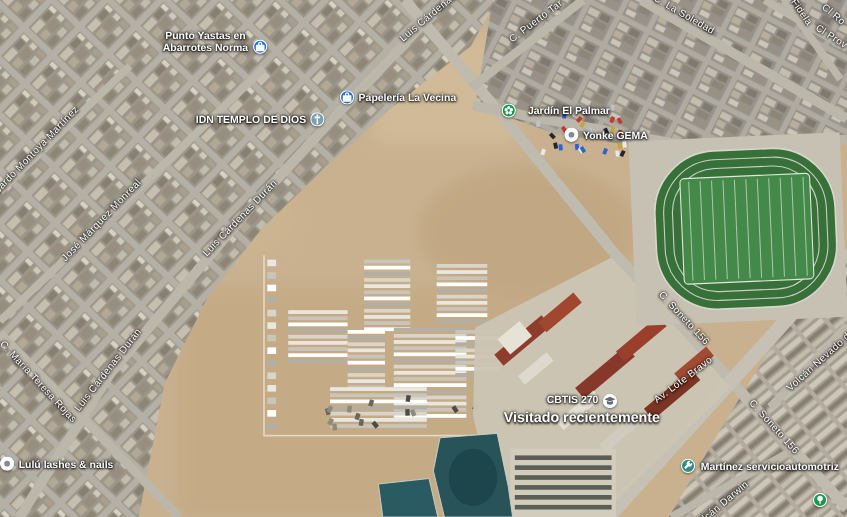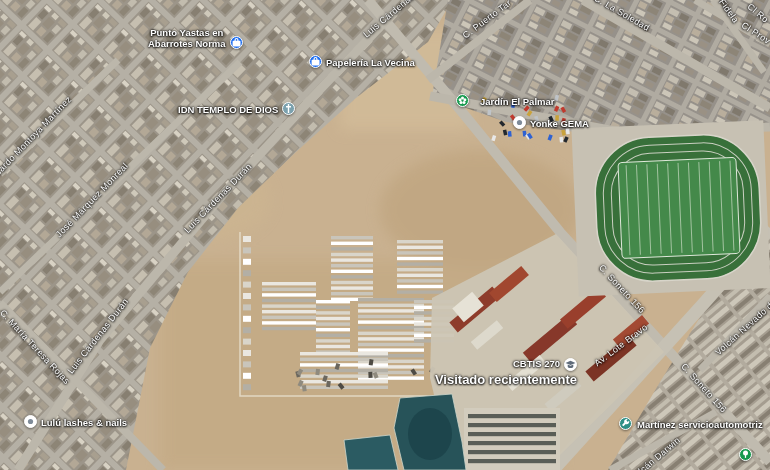--- a/index.html
+++ b/index.html
@@ -9,21 +9,21 @@
   .labels{position:absolute;left:0;top:0;width:100%;height:100%}
   .street{position:absolute;white-space:nowrap;color:#fff;font-size:9px;letter-spacing:.4px;
           transform:translate(-50%,-50%) rotate(var(--r,0deg));
           text-shadow:0 0 2px rgba(0,0,0,.95),0 0 3px rgba(0,0,0,.8),0 1px 2px rgba(0,0,0,.7)}
   .poi{position:absolute;display:flex;align-items:flex-end;gap:4px;color:#fff;
        font-size:9.5px;font-weight:700;
        text-shadow:0 0 2px #000,0 0 3px rgba(0,0,0,.85),0 1px 2px rgba(0,0,0,.7)}
   .poi .txt{line-height:10.5px;white-space:nowrap}
   .pin{width:13px;height:13px;flex:0 0 13px;filter:drop-shadow(0 1px 1px rgba(0,0,0,.45))}
   .two{display:flex;flex-direction:column;align-items:center}
-  .cbtis{flex-direction:column;gap:1px;align-items:flex-end}
+  .cbtis{flex-direction:column;gap:1px;align-items:center}
   .cbtis .row{display:flex;align-items:center;gap:4px}
   .sub{font-weight:700;font-size:13px;white-space:nowrap}
 </style>
 </head>
 <body>
 
 <div class="stage">
 
   <svg id="terrain" width="770" height="470" viewBox="0 0 770 470">
     <defs>
@@ -299,21 +299,21 @@
       <div class="txt two">
         <span>Punto Yastas en</span>
         <span>Abarrotes Norma</span>
       </div>
       <svg class="pin" viewBox="0 0 13 13">
         <circle cx="6.5" cy="6.5" r="6" stroke="#fff" stroke-width="1" fill="#1e6ef0"></circle>
         <path transform="translate(0.5,0.5)" fill="#fff" d="M4 4.2V3.4a2 2 0 0 1 4 0v.8h1.2c.4 0 .8.4.8.8v4.2c0 .5-.4.9-.9.9H3c-.5 0-.9-.4-.9-.9V5c0-.4.4-.8.8-.8H4zm1.2 0h1.6v-.8a.8.8 0 0 0-1.6 0v.8z"></path>
       </svg>
     </div>
 
-    <div class="poi" style="left:309px;top:55px">
+    <div class="poi" style="left:309px;top:82px">
       <svg class="pin" viewBox="0 0 13 13">
         <circle cx="6.5" cy="6.5" r="6" stroke="#fff" stroke-width="1" fill="#1e6ef0"></circle>
         <path transform="translate(0.5,0.5)" fill="#fff" d="M4 4.2V3.4a2 2 0 0 1 4 0v.8h1.2c.4 0 .8.4.8.8v4.2c0 .5-.4.9-.9.9H3c-.5 0-.9-.4-.9-.9V5c0-.4.4-.8.8-.8H4zm1.2 0h1.6v-.8a.8.8 0 0 0-1.6 0v.8z"></path>
       </svg>
       <span class="txt">Papelería La Vecina</span>
     </div>
 
     <div class="poi" style="left:178px;top:102px">
       <span class="txt">IDN TEMPLO DE DIOS</span>
       <svg class="pin" viewBox="0 0 13 13">
@@ -348,21 +348,21 @@
       <div class="row">
         <span class="txt">CBTIS 270</span>
         <svg class="pin" viewBox="0 0 13 13">
           <circle cx="6.5" cy="6.5" r="6" stroke="#fff" stroke-width="1" fill="#ffffff"></circle>
           <path transform="translate(0.5,0.5)" fill="#5f6b7a" d="M6 2.2 11 4.4 6 6.6 1 4.4zM3.2 5.9l2.8 1.3 2.8-1.3v2.3c0 .7-1.3 1.3-2.8 1.3s-2.8-.6-2.8-1.3z"></path>
         </svg>
       </div>
       <span class="sub">Visitado recientemente</span>
     </div>
 
-    <div class="poi" style="left:24px;top:415px">
+    <div class="poi" style="left:0;top:415px">
       <svg class="pin" viewBox="0 0 13 13">
         <circle cx="6.5" cy="6.5" r="6" stroke="#fff" stroke-width="1" fill="#ffffff"></circle>
         <circle cx="6.5" cy="6.5" r="2.6" fill="#7e8b99"></circle>
       </svg>
       <span class="txt">Lulú lashes &amp; nails</span>
     </div>
 
     <div class="poi" style="left:619px;top:417px;gap:5px">
       <svg class="pin" viewBox="0 0 13 13">
         <circle cx="6.5" cy="6.5" r="6" stroke="#fff" stroke-width="1" fill="#2f8f85"></circle>

